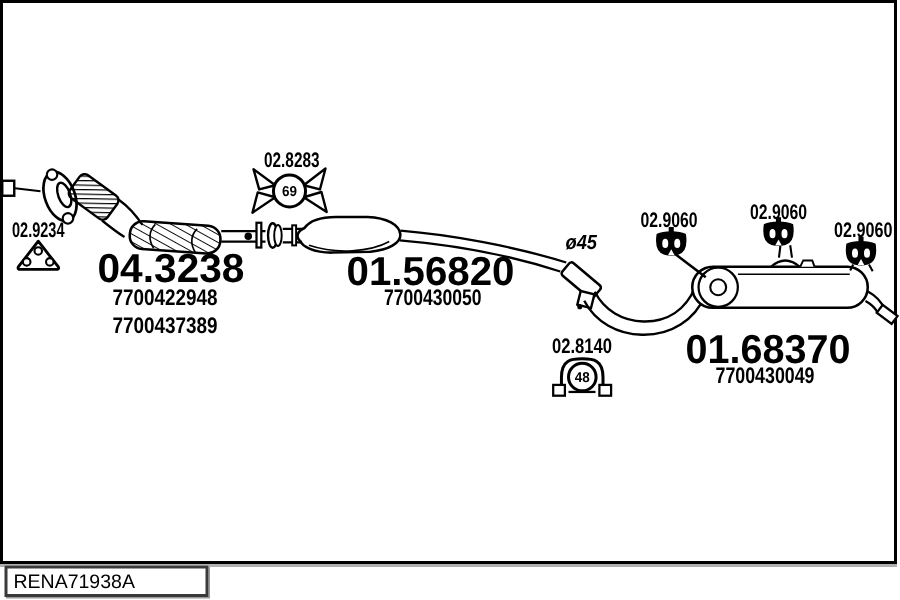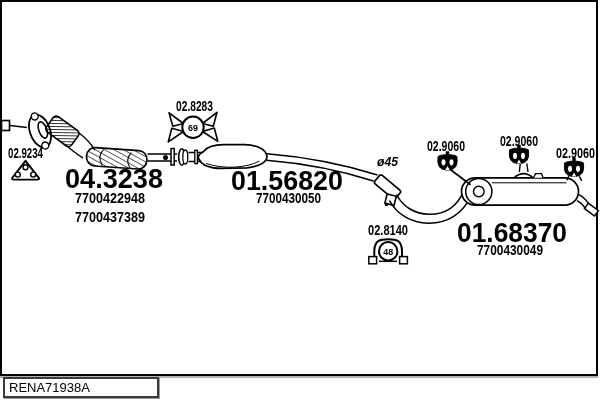--- a/index.html
+++ b/index.html
@@ -1,20 +1,20 @@
 <!DOCTYPE html>
 <html><head>
 <meta charset="utf-8">
 <style>
   html,body{margin:0;padding:0;background:#fff;}
   .stage{position:relative;width:600px;height:400px;background:#fff;overflow:hidden;
          font-family:"Liberation Sans",sans-serif;}
   .frame{position:absolute;left:0;top:0;width:598px;height:376px;border:2px solid #000;
          box-sizing:border-box;box-shadow:0 2px 0 #b0b0b0;background:#fff;}
-  .plate{position:absolute;left:3px;top:377px;width:156px;height:21px;box-sizing:border-box;
+  .plate{position:absolute;left:3px;top:377px;width:136px;height:21px;box-sizing:border-box;
          border:2px solid #3a3a3a;box-shadow:1px 1px 0 #9a9a9a;background:#fff;
          font:13px/16px "Liberation Sans",sans-serif;color:#000;padding:1px 0 0 4px;white-space:nowrap;}
   svg{position:absolute;left:0;top:0;}
   svg text{fill:#000;}
   .t-sm {font-family:"Liberation Sans",sans-serif;font-weight:bold;font-size:14px;}
   .t-big{font-family:"Liberation Sans",sans-serif;font-weight:bold;font-size:27px;}
   .t-oe {font-family:"Liberation Sans",sans-serif;font-weight:bold;font-size:15px;}
   .t-tiny{font-family:"Liberation Sans",sans-serif;font-weight:bold;font-size:9.5px;text-anchor:middle;}
   .t-dia{font-family:"Liberation Sans",sans-serif;font-weight:bold;font-style:italic;font-size:13.5px;}
   .ln{stroke:#000;fill:none;}

